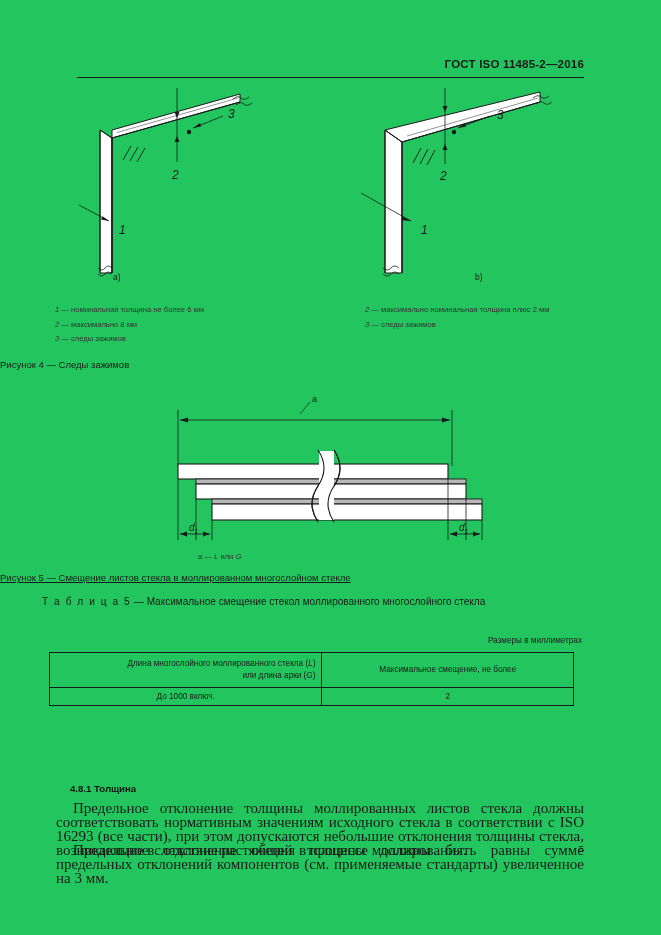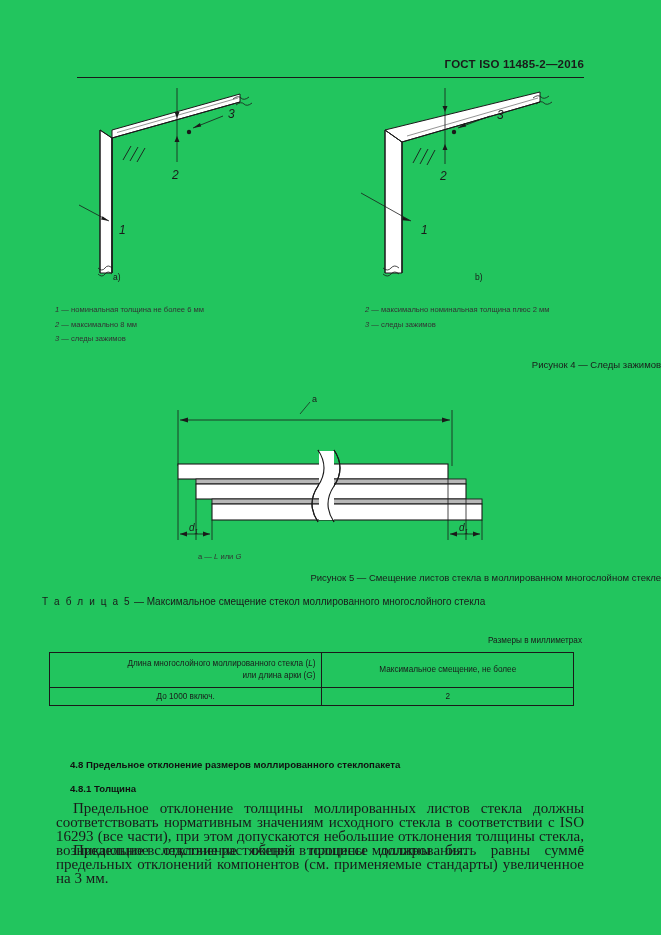--- a/index.html
+++ b/index.html
@@ -66,26 +66,26 @@
     color: #333;
     white-space: nowrap;
   }
   .legend-left  { top: 303px; left: 55px; }
   .legend-right { top: 303px; left: 365px; }
   .legend .num { font-style: italic; }
 
   .fig-caption {
     position: absolute;
     width: 100%;
-    text-align: right;
+    text-align: left;
     font-size: 9.5px;
     color: #1a1a1a;
   }
   .cap4 { top: 359px; left: 0; }
-  .cap5 { top: 572px; left: 0; }
+  .cap5 { top: 572px; left: 0; text-decoration: underline; }
 
   
   .fig5-wrap {
     position: absolute;
     top: 392px;
     left: 0;
     width: 661px;
     height: 160px;
   }
   .fig5-note {
@@ -365,21 +365,20 @@
       </td>
       <td class="hcell">Максимальное смещение, не более</td>
     </tr>
     <tr>
       <td>До 1000 включ.</td>
       <td>2</td>
     </tr>
   </tbody>
     </table>
 
-  <div class="sec-head sec-48">4.8 Предельное отклонение размеров моллированного стеклопакета</div>
   <div class="sec-head sec-481">4.8.1 Толщина</div>
 
   <div class="body-para para1"><span class="indent"></span><span>Предельное отклонение толщины моллированных листов стекла должны соответствовать нормативным значениям исходного стекла в соответствии с ISO 16293 (все части), при этом допускаются небольшие отклонения толщины стекла, возникающие вследствие растяжения в процессе моллирования.</span></div>
   <div class="body-para para2"><span class="indent"></span><span>Предельное отклонение общей толщины должны быть равны сумме предельных отклонений компонентов (см. применяемые стандарты) увеличенное на 3 мм.</span></div>
 
   <div class="page-num">5</div>
 
 </div>
 
 </body></html>

